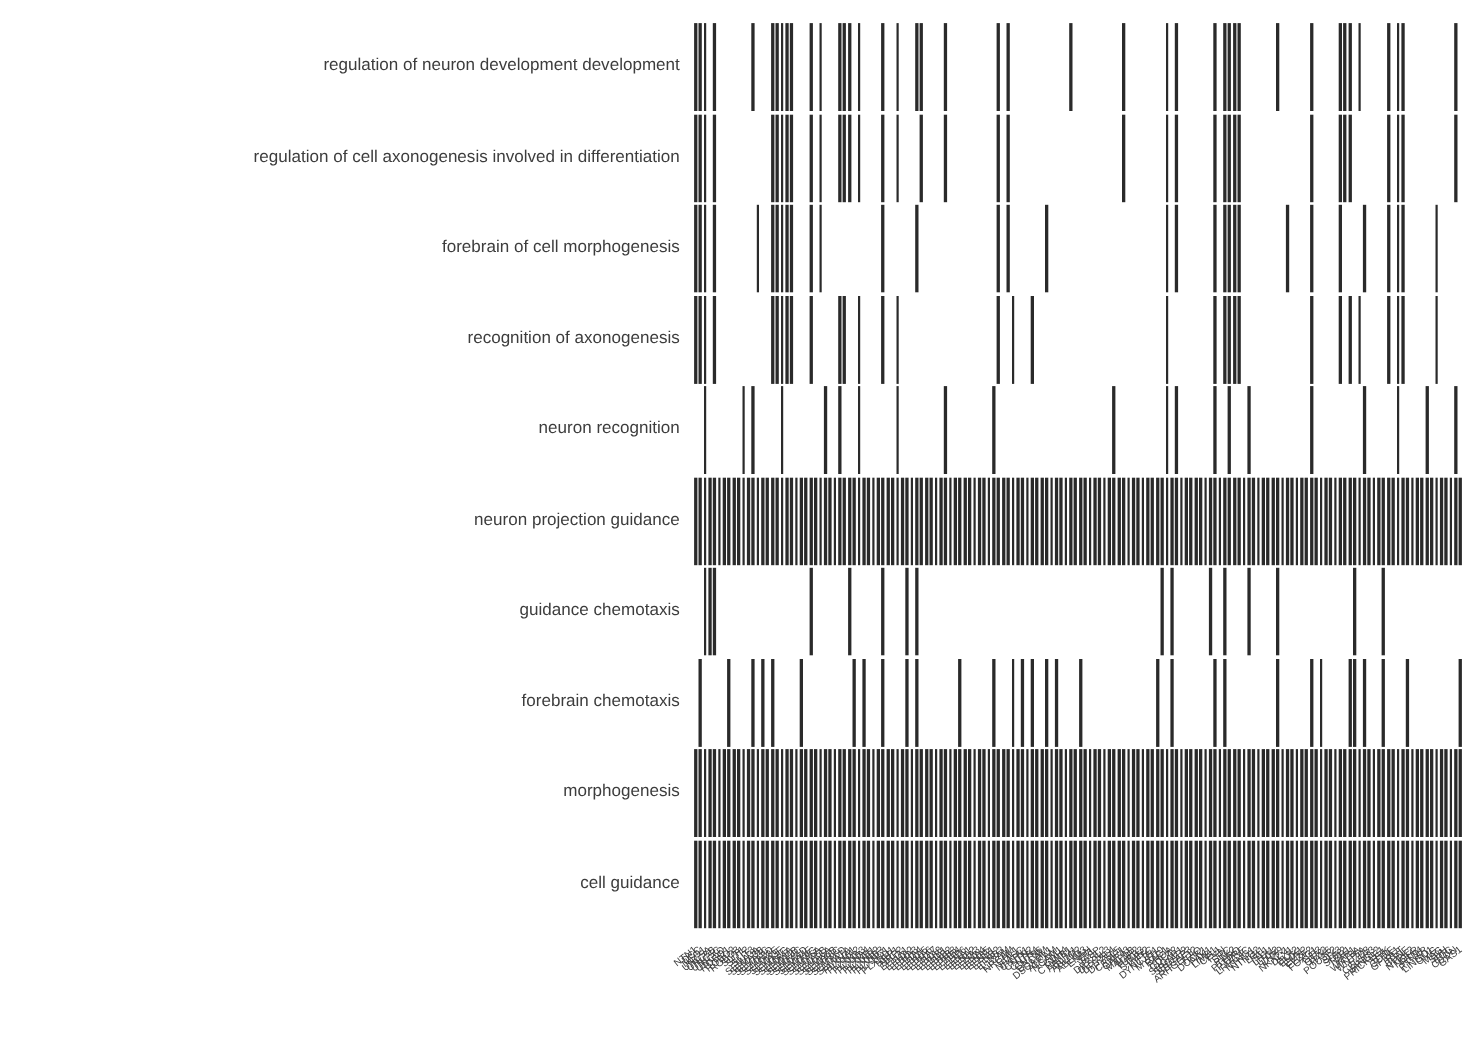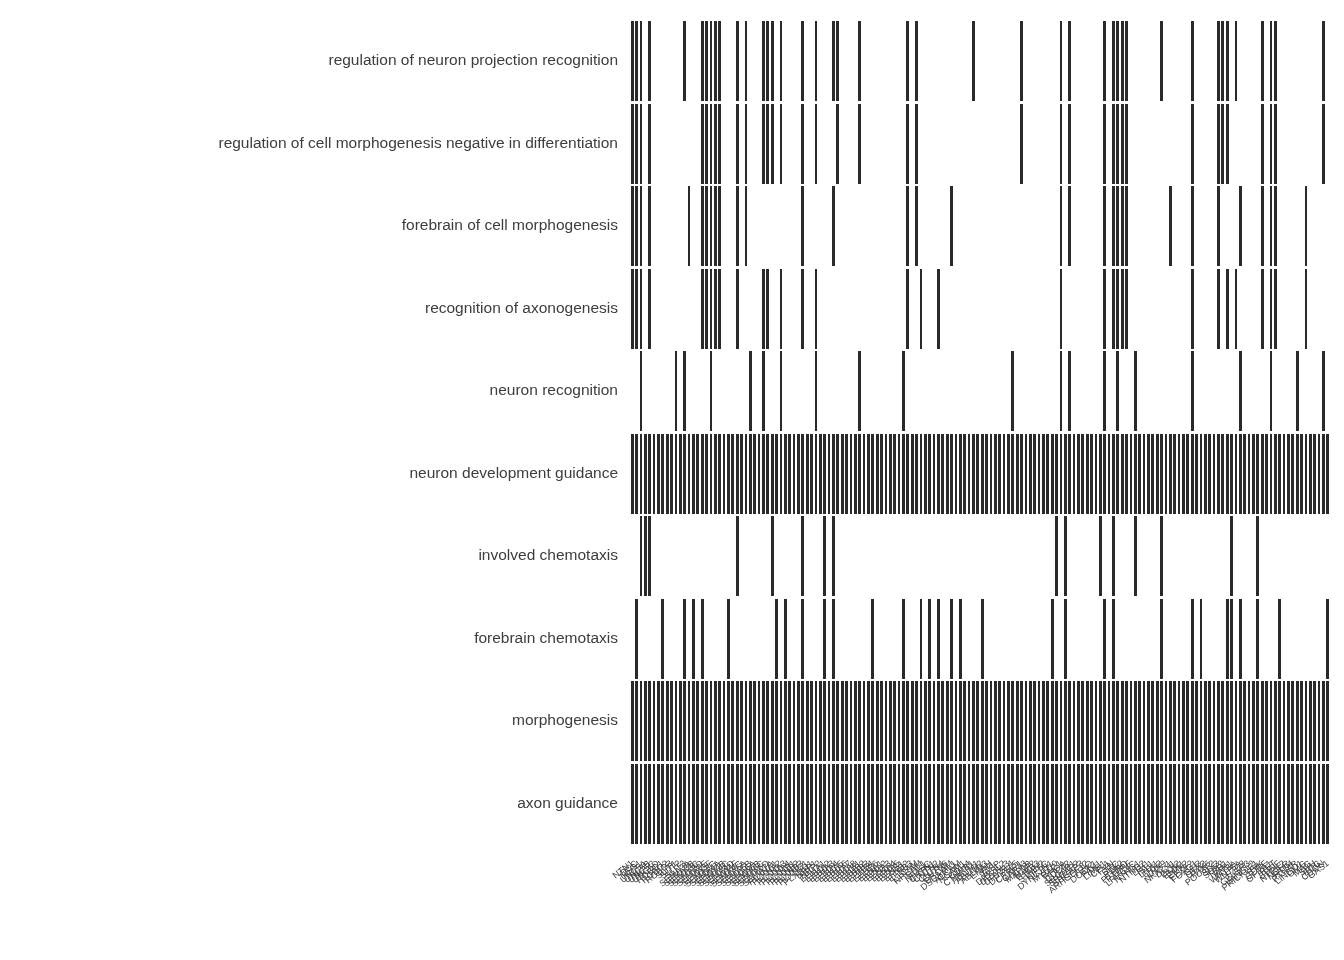--- a/index.html
+++ b/index.html
@@ -46,30 +46,30 @@
     transform: rotate(-38deg);
     transform-origin: 100% 50%;
     line-height: 9px;
   }
 </style>
 </head>
 <body>
 
 <div class="figure">
   <div id="ylabels">
-      <div class="ylab" style="top: 51.25px; color: rgb(61, 61, 61);">regulation of neuron projection recognition</div>
-      <div class="ylab" style="top: 133.75px; color: rgb(61, 61, 61);">regulation of cell morphogenesis negative in differentiation</div>
+      <div class="ylab" style="top: 51.25px; color: rgb(61, 61, 61);">regulation of neuron development development</div>
+      <div class="ylab" style="top: 133.75px; color: rgb(61, 61, 61);">regulation of cell axonogenesis involved in differentiation</div>
       <div class="ylab" style="top: 216.25px; color: rgb(61, 61, 61);">forebrain of cell morphogenesis</div>
       <div class="ylab" style="top: 298.75px; color: rgb(61, 61, 61);">recognition of axonogenesis</div>
       <div class="ylab" style="top: 381.25px; color: rgb(61, 61, 61);">neuron recognition</div>
-      <div class="ylab" style="top: 463.75px; color: rgb(61, 61, 61);">neuron development guidance</div>
-      <div class="ylab" style="top: 546.25px; color: rgb(61, 61, 61);">involved chemotaxis</div>
+      <div class="ylab" style="top: 463.75px; color: rgb(61, 61, 61);">neuron projection guidance</div>
+      <div class="ylab" style="top: 546.25px; color: rgb(61, 61, 61);">guidance chemotaxis</div>
       <div class="ylab" style="top: 628.75px; color: rgb(61, 61, 61);">forebrain chemotaxis</div>
       <div class="ylab" style="top: 711.25px; color: rgb(61, 61, 61);">morphogenesis</div>
-      <div class="ylab" style="top: 793.75px; color: rgb(61, 61, 61);">axon guidance</div>
+      <div class="ylab" style="top: 793.75px; color: rgb(61, 61, 61);">cell guidance</div>
     </div>
   <div id="plot">
       <div class="row-band" style="top: 21.2px; height: 80.1px;">
         <div class="tick" style="left: 0.83125px; width: 2.7125px; background: rgb(42, 42, 42);"></div>
         <div class="tick" style="left: 5.20625px; width: 2.7125px; background: rgb(42, 42, 42);"></div>
         <div class="tick" style="left: 9.58125px; width: 2.7125px; background: rgb(42, 42, 42);"></div>
         <div class="tick" style="left: 18.3313px; width: 2.7125px; background: rgb(42, 42, 42);"></div>
         <div class="tick" style="left: 53.3312px; width: 2.7125px; background: rgb(42, 42, 42);"></div>
         <div class="tick" style="left: 70.8312px; width: 2.7125px; background: rgb(42, 42, 42);"></div>
         <div class="tick" style="left: 75.2062px; width: 2.7125px; background: rgb(42, 42, 42);"></div>

